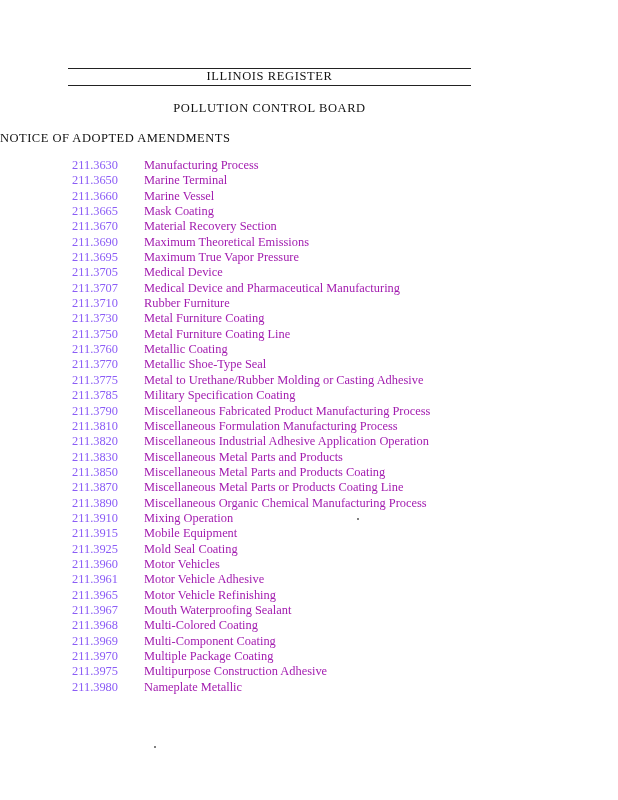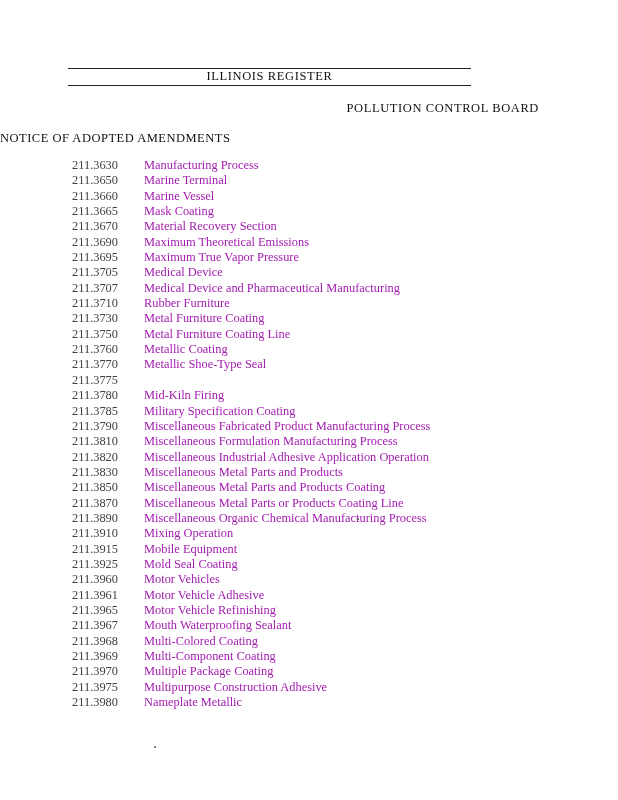--- a/index.html
+++ b/index.html
@@ -40,21 +40,21 @@
     border: 0;
     border-top: 1px solid #222;
     margin: 0;
     height: 0;
   }
   .agency {
     position: absolute;
     top: 101px;
     left: 0;
     right: 0;
-    text-align: right;
+    text-align: center;
     font-size: 12.5px;
     letter-spacing: 0.6px;
     color: #111;
   }
   .notice {
     position: absolute;
     top: 131px;
     left: 0;
     right: 0;
     text-align: left;
@@ -71,21 +71,21 @@
   .entry {
     display: flex;
     align-items: baseline;
     font-size: 12.4px;
     line-height: 15.35px;
     white-space: nowrap;
   }
   .section-num {
     width: 72px;
     flex: 0 0 72px;
-    color: #404040;
+    color: #8b5cf6;
   }
   .section-title {
     color: #a21caf;
   }
   .stray-dot-1 {
     position: absolute;
     left: 357px;
     top: 518px;
     width: 2px;
     height: 2px;
@@ -172,24 +172,21 @@
     <div class="entry">
       <span class="section-num">211.3760</span>
       <span class="section-title">Metallic Coating</span>
     </div>
     <div class="entry">
       <span class="section-num">211.3770</span>
       <span class="section-title">Metallic Shoe-Type Seal</span>
     </div>
     <div class="entry">
       <span class="section-num">211.3775</span>
-    </div>
-    <div class="entry">
-      <span class="section-num">211.3780</span>
-      <span class="section-title">Mid-Kiln Firing</span>
+      <span class="section-title">Metal to Urethane/Rubber Molding or Casting Adhesive</span>
     </div>
     <div class="entry">
       <span class="section-num">211.3785</span>
       <span class="section-title">Military Specification Coating</span>
     </div>
     <div class="entry">
       <span class="section-num">211.3790</span>
       <span class="section-title">Miscellaneous Fabricated Product Manufacturing Process</span>
     </div>
     <div class="entry">

